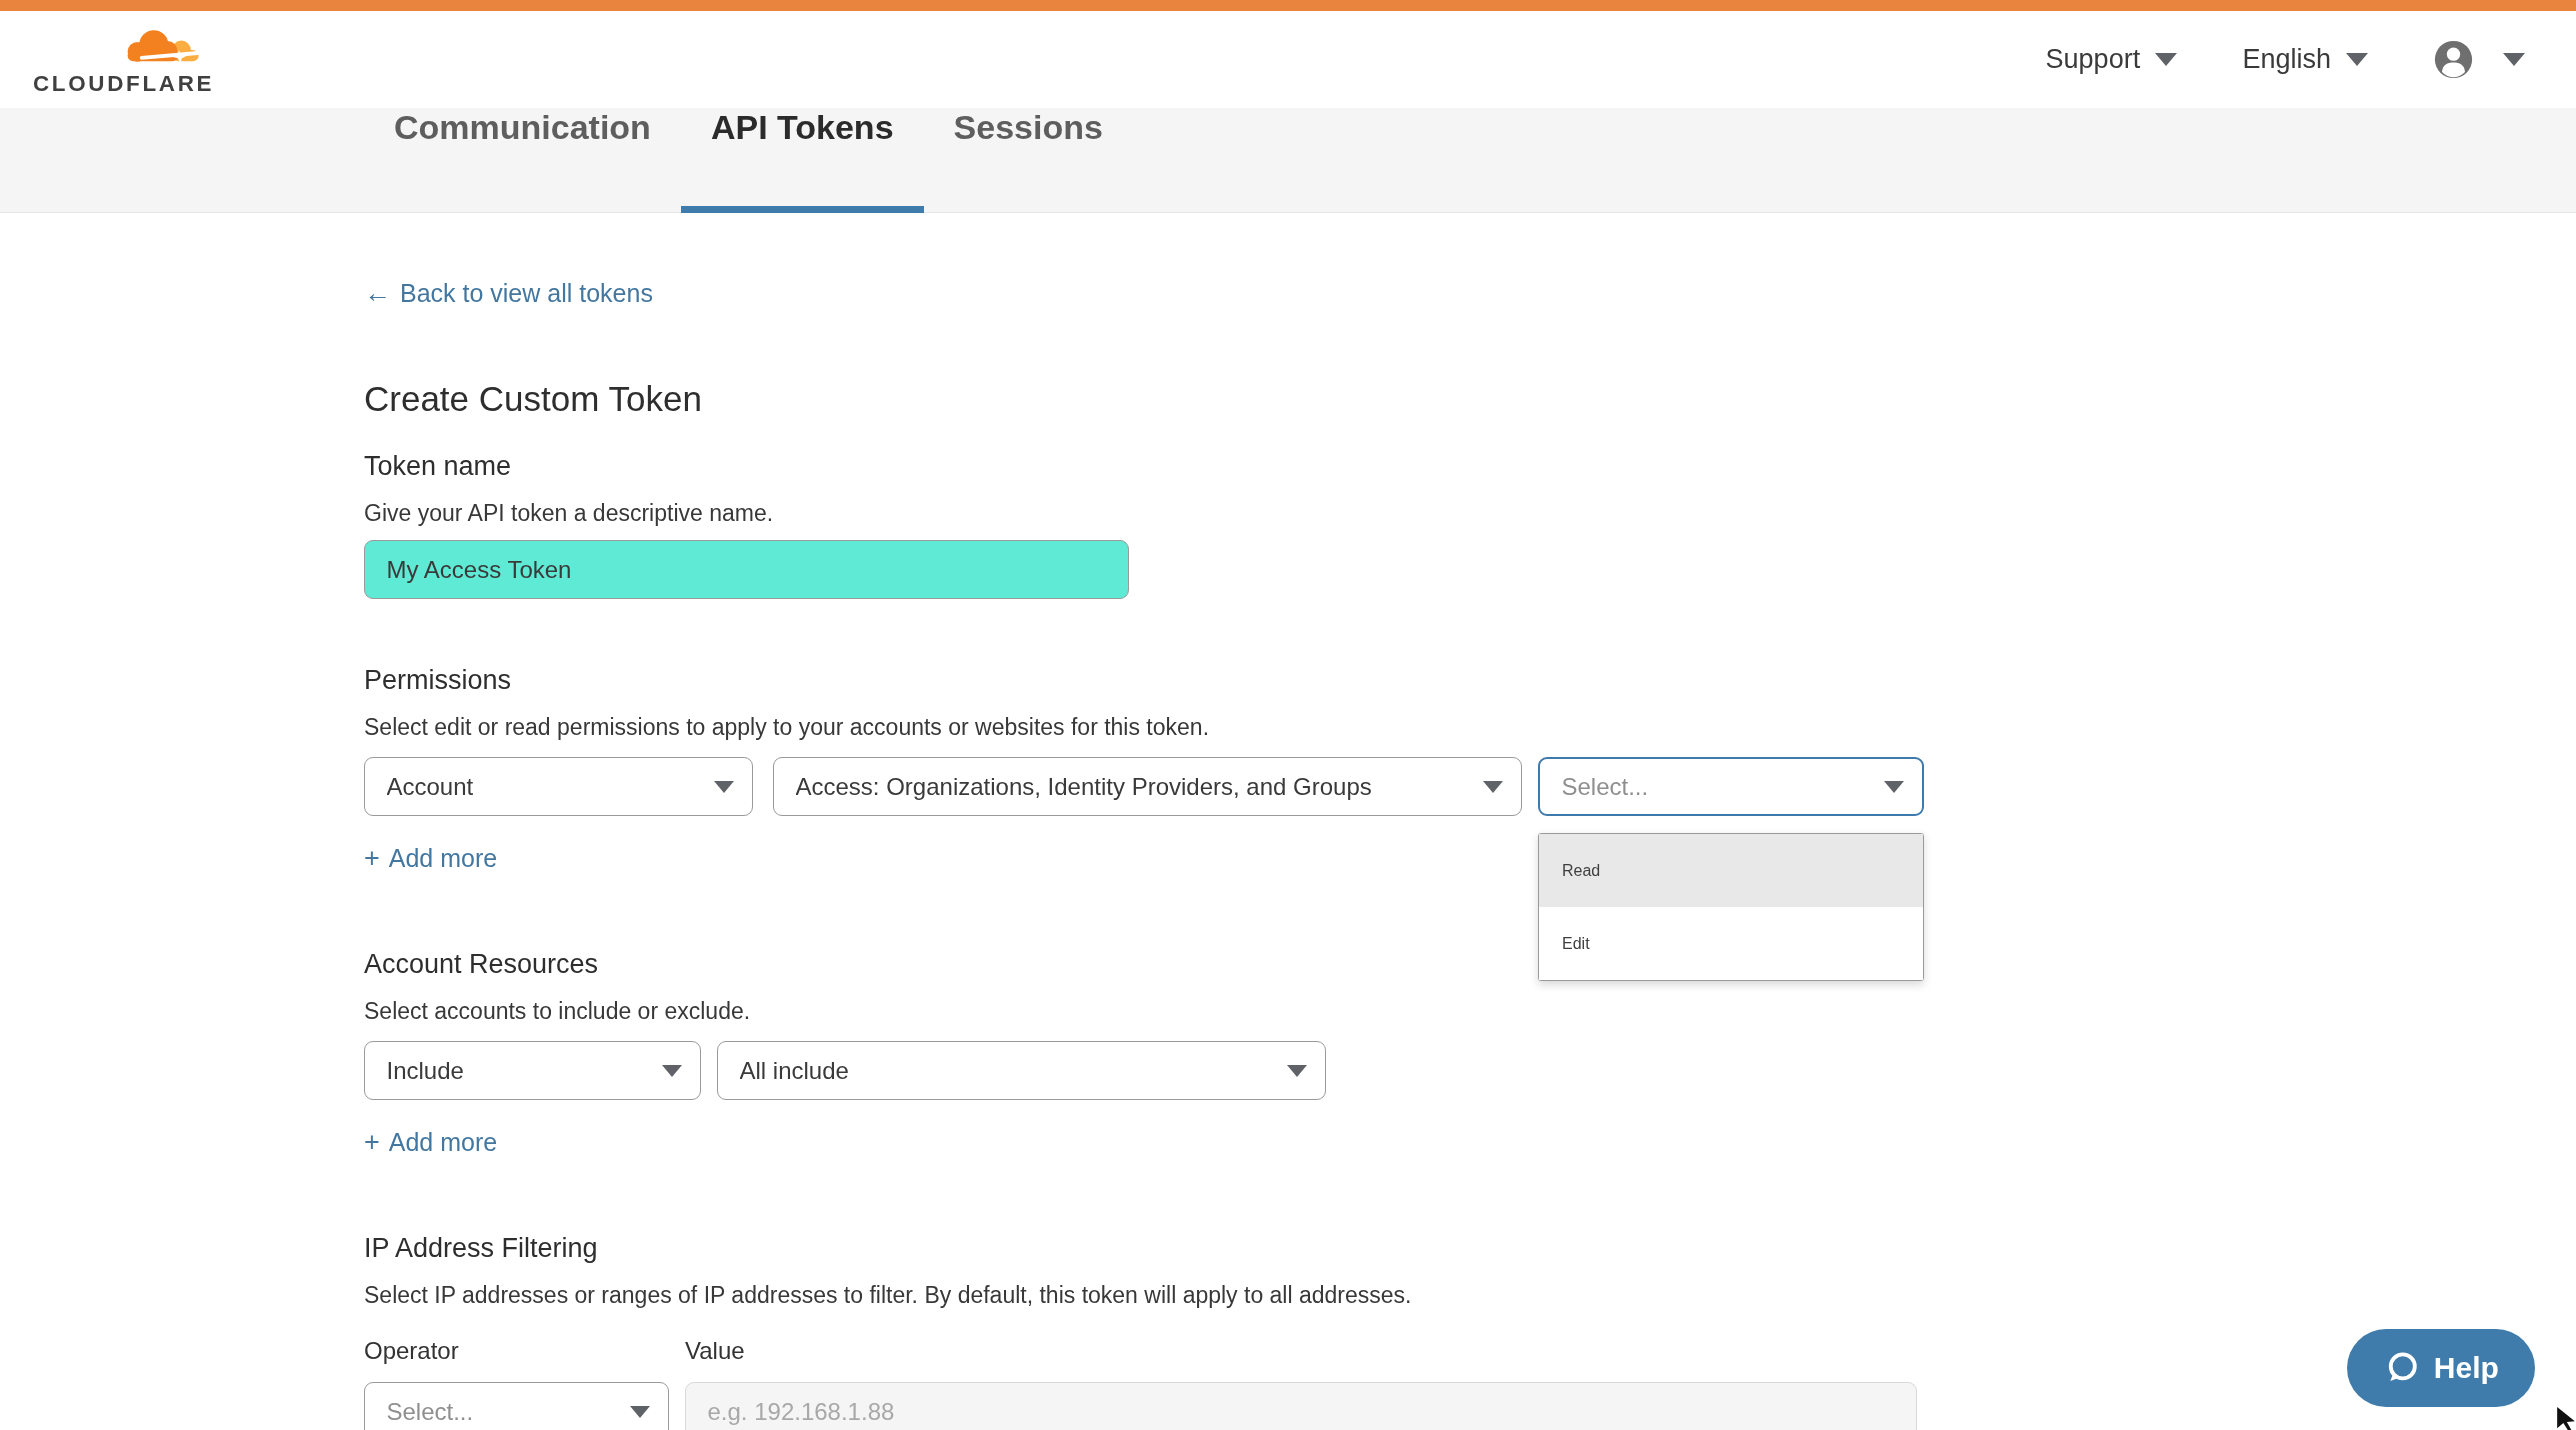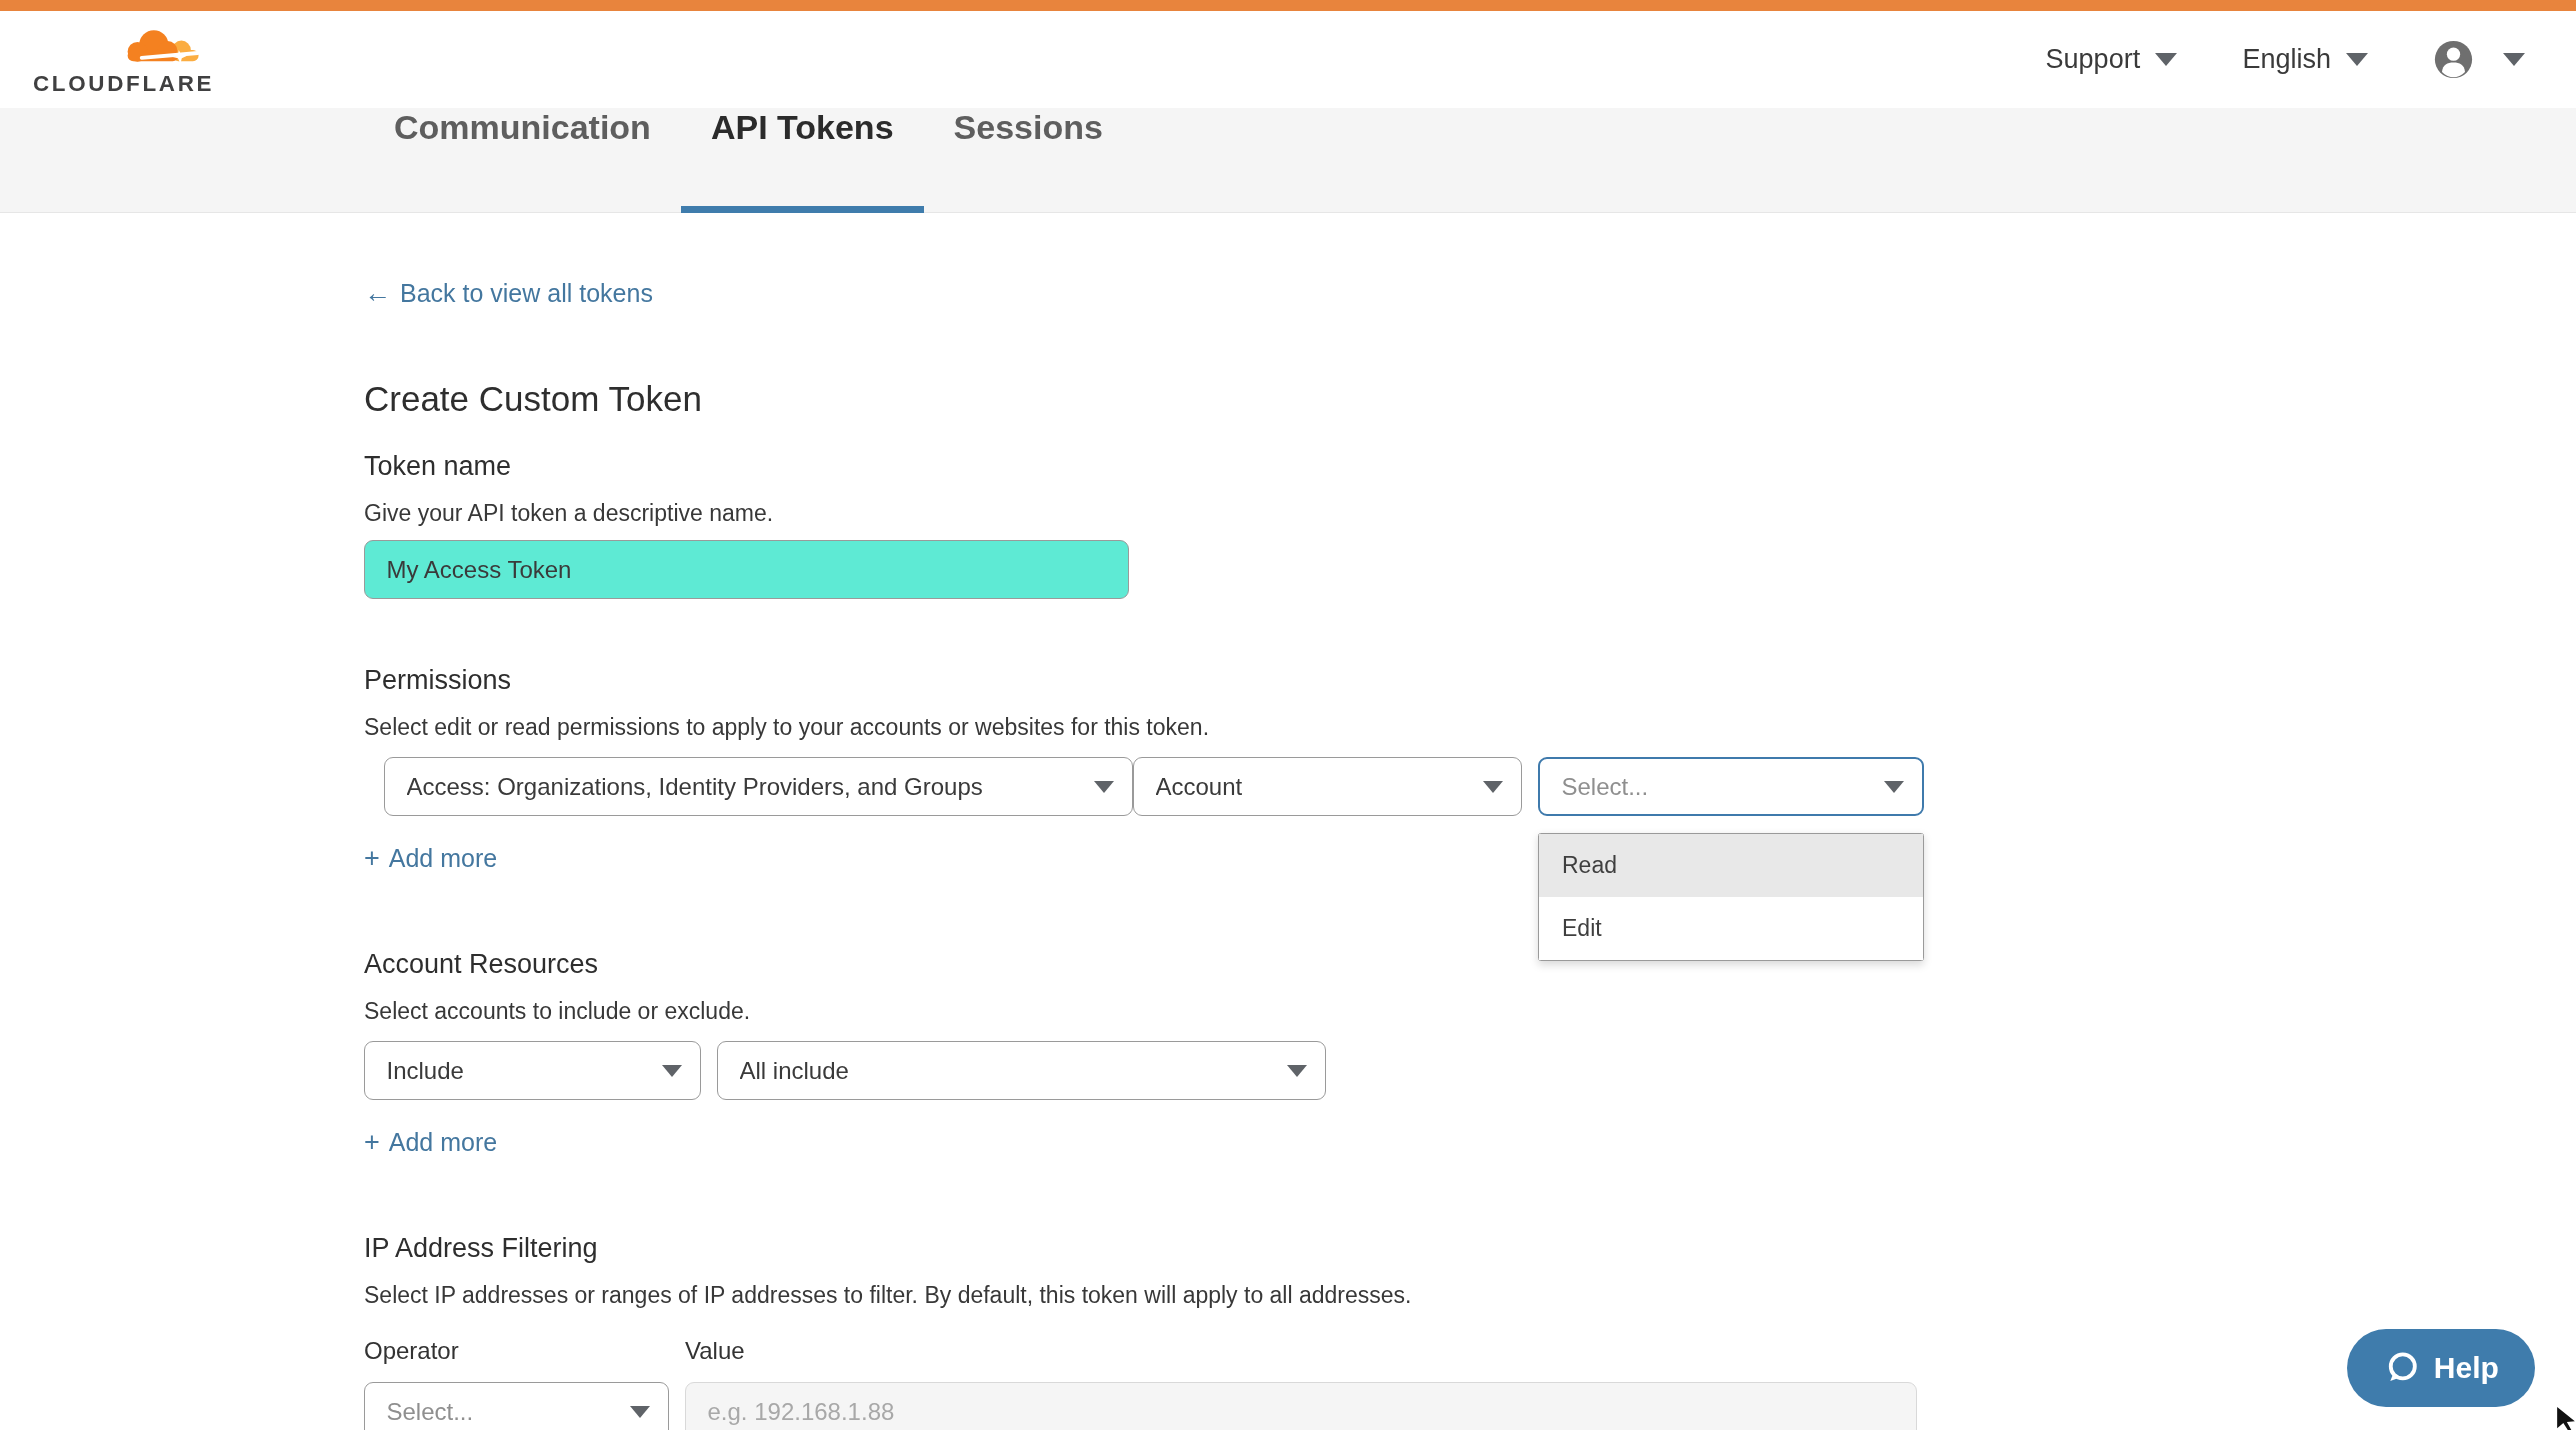--- a/index.html
+++ b/index.html
@@ -110,22 +110,22 @@
   .w-operator { width: 305px; }
   .w-value { width: 1232px; margin-left: 16px; }
 
   .level-wrap { position: relative; }
   .dropdown-menu {
     position: absolute; top: 76px; left: 0; width: 386px;
     background: #fff; border: 1.8px solid #9a9a9a; border-radius: 2.7px;
     box-shadow: 0 3.6px 9px rgba(0,0,0,0.15); z-index: 5;
   }
   .menu-option {
-    height: 63px; display: flex; align-items: center; padding: 0 23px;
-    font-size: 23px; color: #3f3f3f; cursor: pointer; background: #fff;
+    height: 73px; display: flex; align-items: center; padding: 0 23px;
+    font-size: 16px; color: #3f3f3f; cursor: pointer; background: #fff;
   }
   .menu-option.highlighted { background: #e8e8e8; }
 
   .add-more {
     margin-top: 27px; display: inline-flex; align-items: center;
     color: #44779f; font-size: 25px; cursor: pointer; text-decoration: none;
   }
   .add-more .plus { font-size: 27px; margin-right: 9px; }
 
   .field-labels { display: flex; margin-top: 28px; }
@@ -215,26 +215,26 @@
   
   <h2 class="section-heading mt-36">Token name</h2>
   <p class="section-desc desc-mt">Give your API token a descriptive name.</p>
   <input class="text-input token-input" type="text" value="My Access Token" style="">
 
   
   <h2 class="section-heading mt-74">Permissions</h2>
   <p class="section-desc desc-mt">Select edit or read permissions to apply to your accounts or websites for this token.</p>
 
   <div class="controls-row">
+    <div class="select w-scope">
+      <span class="select-value">Account</span>
+      <span class="caret"></span>
+    </div>
     <div class="select w-resource">
       <span class="select-value">Access: Organizations, Identity Providers, and Groups</span>
-      <span class="caret"></span>
-    </div>
-    <div class="select w-scope">
-      <span class="select-value">Account</span>
       <span class="caret"></span>
     </div>
     <div class="level-wrap w-level">
       <div class="select placeholder focused" style="width:100%; margin-left:0;">
         <span class="select-value">Select...</span>
         <span class="caret"></span>
       </div>
       <div class="dropdown-menu">
         <div class="menu-option highlighted">
           <span>Read</span>

